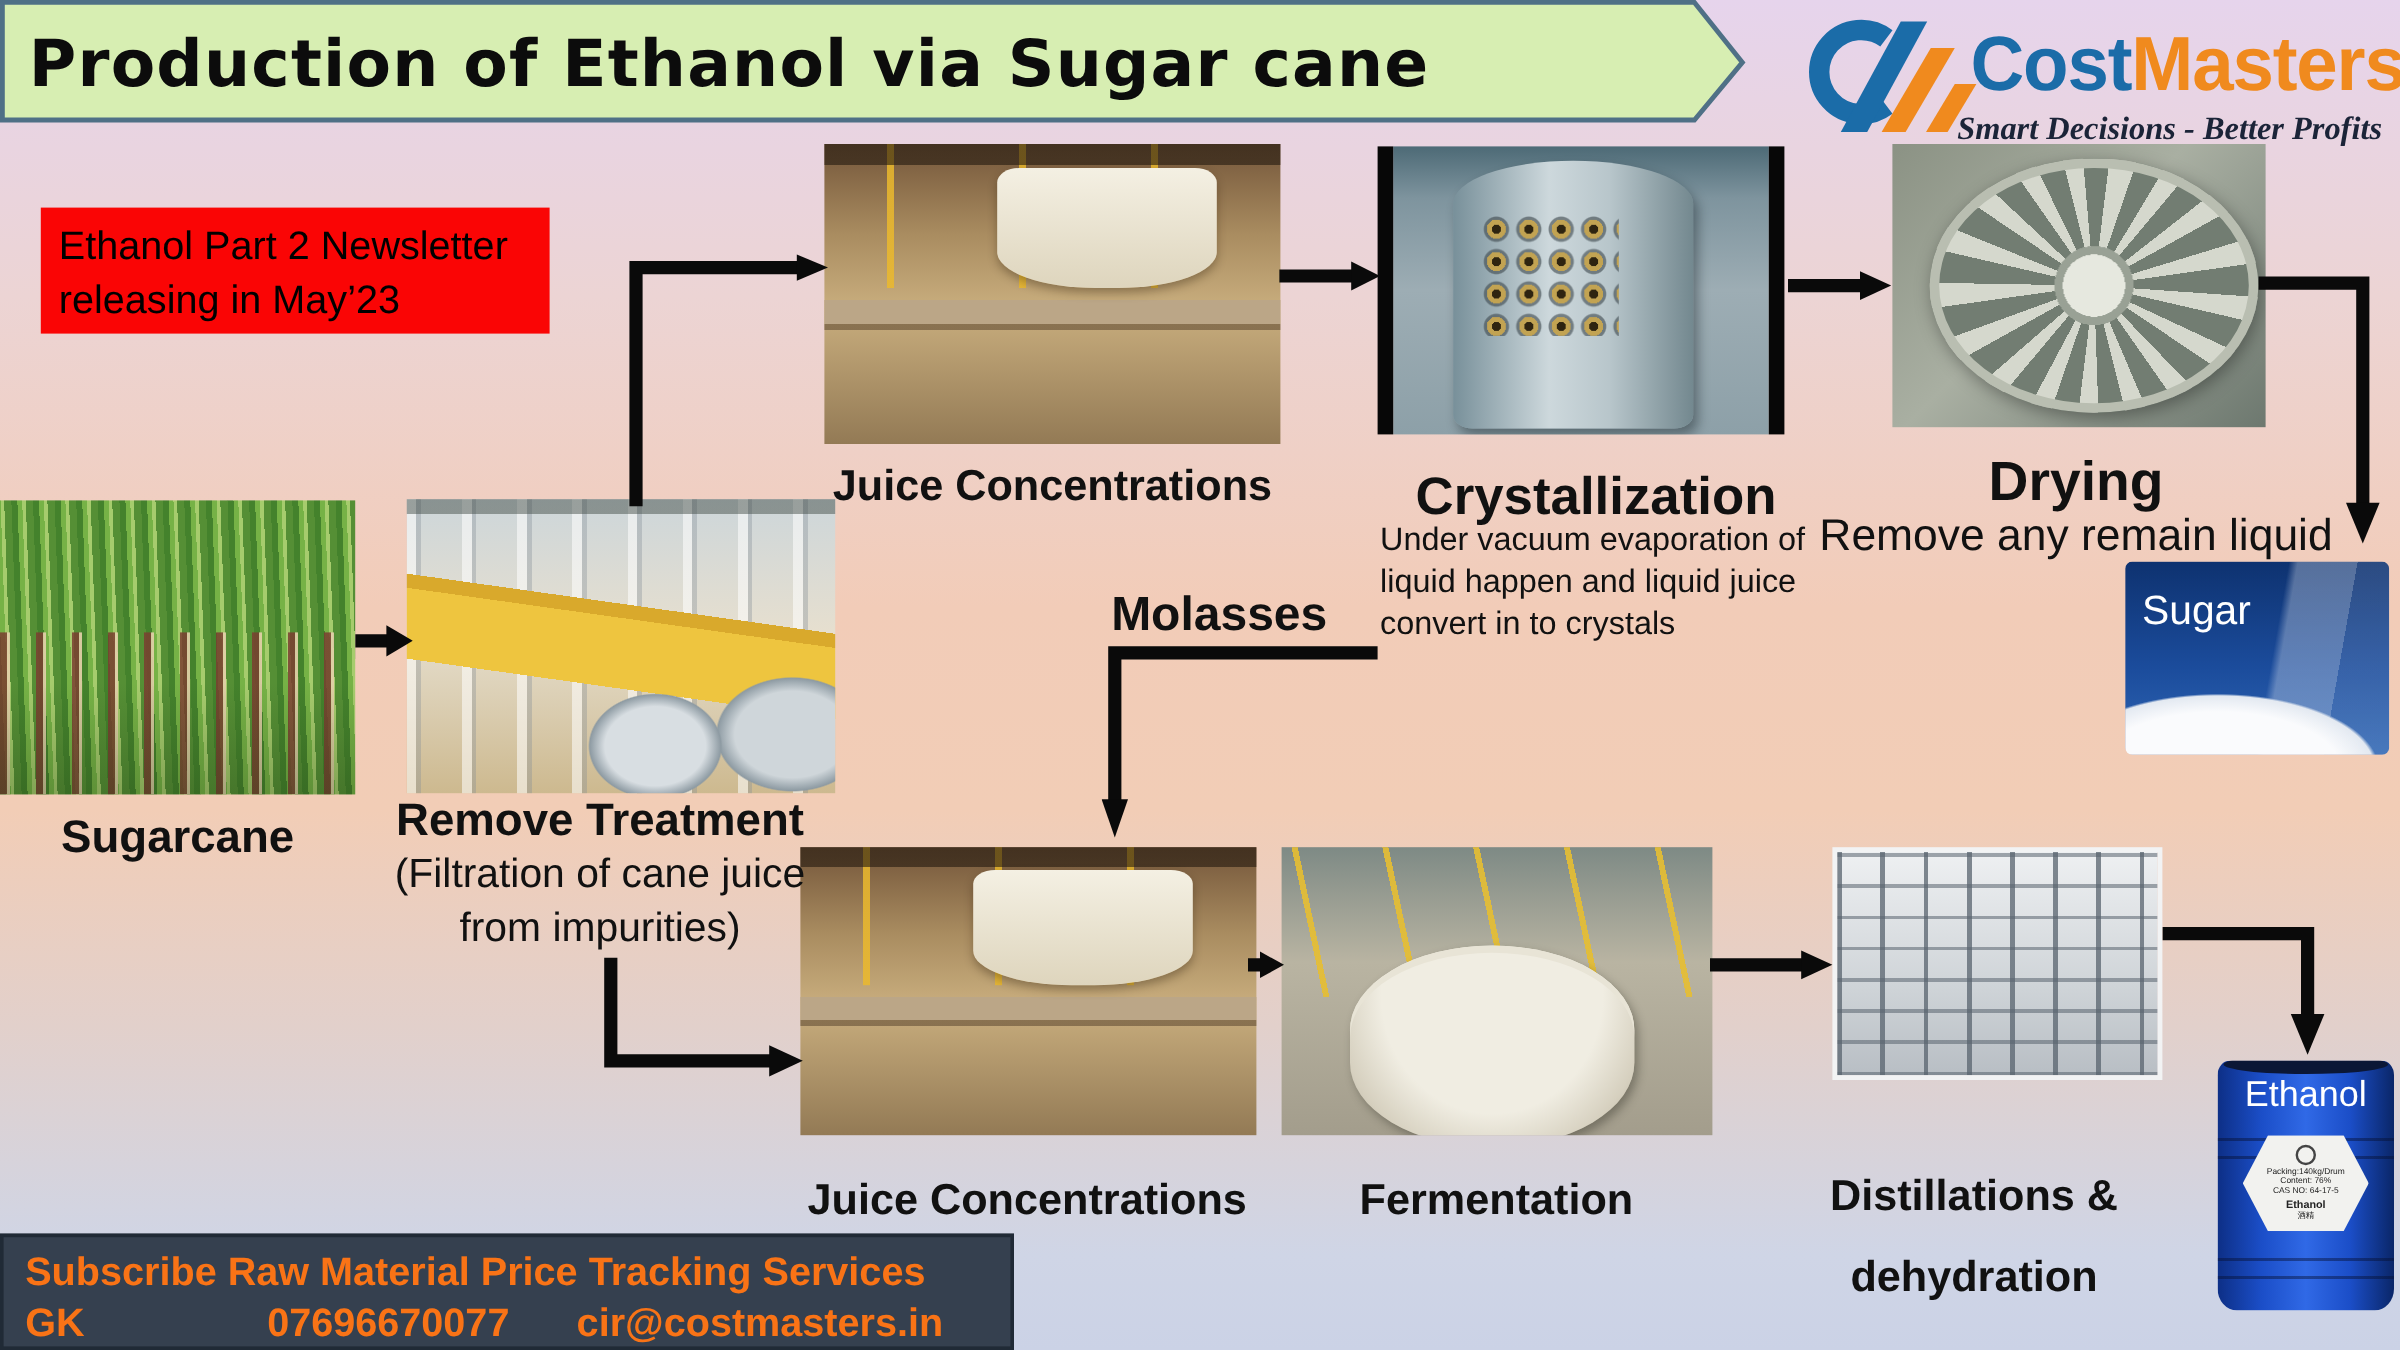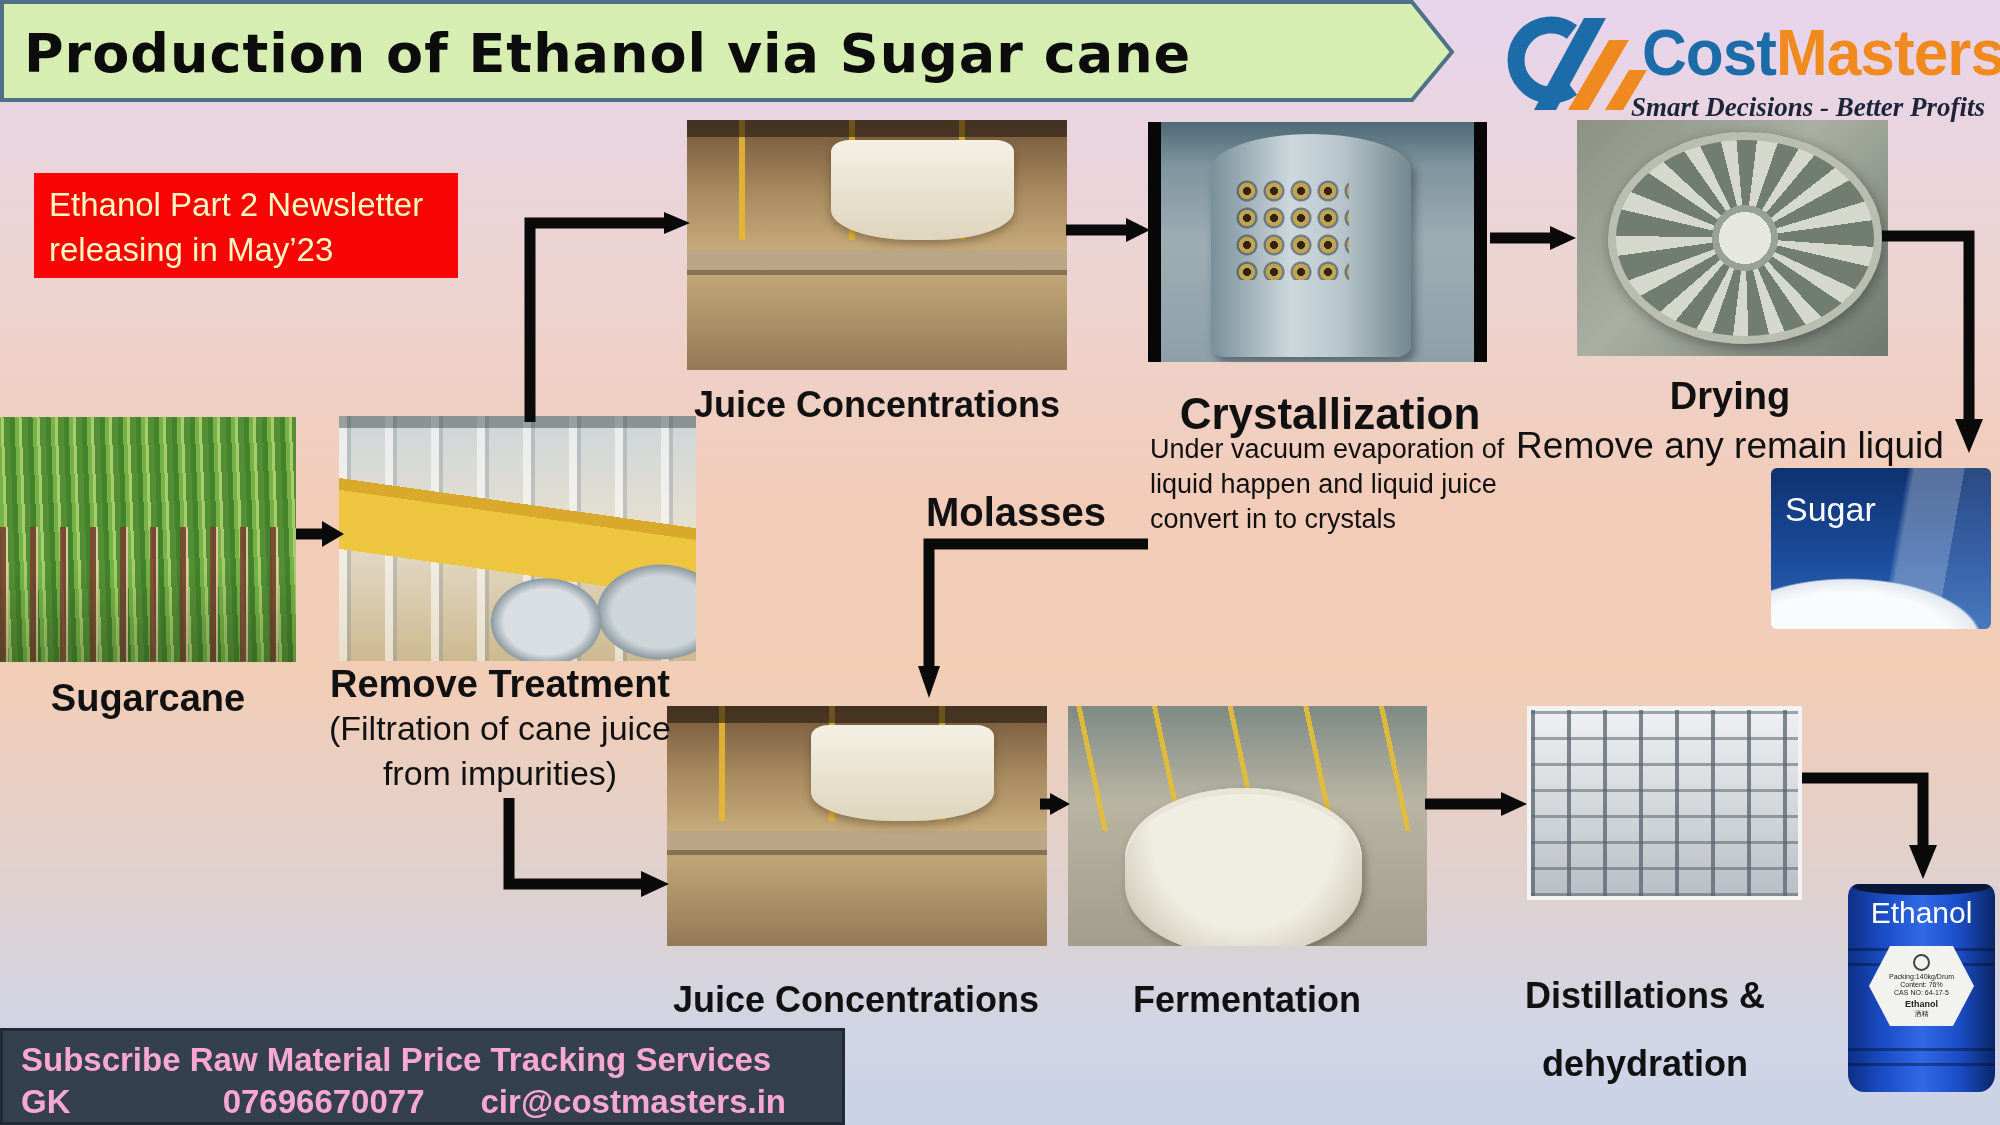--- a/index.html
+++ b/index.html
@@ -19,21 +19,21 @@
     font-weight:bold;font-size:54px;letter-spacing:1px;color:#0c0c0c;white-space:nowrap;}
 
   
   #logo-text{position:absolute;left:1642px;top:16px;font-size:64px;font-weight:600;letter-spacing:-1px;
     transform:scaleX(.97);transform-origin:left top;white-space:nowrap;}
   #logo-tagline{position:absolute;left:1480px;top:92px;width:505px;text-align:right;
     font-family:"Liberation Serif",serif;font-style:italic;font-weight:bold;font-size:27px;color:#1b2438;}
 
   
   #newsletter{position:absolute;left:34px;top:173px;width:424px;height:105px;background:#fa0505;
-    color:#fef9c3;font-size:33px;line-height:45px;padding:9px 0 0 15px;box-sizing:border-box;}
+    color:#000000;font-size:33px;line-height:45px;padding:9px 0 0 15px;box-sizing:border-box;}
 
   
   #sugarcane-img{left:0;top:417px;width:296px;height:245px;
     background-image:
       linear-gradient(180deg,rgba(0,0,0,0) 62%,rgba(25,45,12,.25) 100%),
       repeating-linear-gradient(90deg,rgba(122,62,48,.85) 0 6px,rgba(228,208,170,.9) 6px 8px,rgba(0,0,0,0) 8px 30px),
       repeating-linear-gradient(88deg,#44822c 0 5px,#76b246 5px 9px,#a6cc6d 9px 12px,#558f35 12px 18px);
     background-size:100% 100%,100% 55%,100% 100%;
     background-position:0 0,0 100%,0 0;background-repeat:no-repeat;}
   #juice-treatment-img{left:339px;top:416px;width:357px;height:245px;
@@ -107,21 +107,21 @@
   #drum-hex{position:absolute;left:21px;top:62px;width:105px;height:80px;background:#f2f2ef;
     clip-path:polygon(0 50%,20% 0,80% 0,100% 50%,80% 100%,20% 100%);
     display:flex;flex-direction:column;align-items:center;justify-content:center;
     color:#222;text-align:center;line-height:1.15;}
   #drum-emblem{width:13px;height:13px;border:2px solid #444;border-radius:50%;margin-bottom:2px;}
   .hex-s{font-size:7px;}
   .hex-m{font-size:9px;font-weight:bold;margin-top:2px;}
 
   
   #footer-bar{position:absolute;left:0;top:1028px;width:845px;height:97px;background:#35404f;
-    border:3px solid #202a36;box-sizing:border-box;color:#f9a8d4;font-weight:bold;font-size:33px;
+    border:3px solid #202a36;box-sizing:border-box;color:#f97316;font-weight:bold;font-size:33px;
     padding:8px 0 0 18px;line-height:42px;}
   #footer-contacts{display:flex;}
   #footer-contacts span{margin-right:56px;}
 
   .arrow{position:absolute;}
 </style>
 </head>
 <body>
 
 <div id="slide">
@@ -182,21 +182,21 @@
       <div class="hex-s">酒精</div>
     </div>
   </div>
 
   <div class="lbl" style="left:0;top:676px;width:296px;font-size:38px">Sugarcane</div>
   <div class="lbl" style="left:330px;top:662px;width:340px;font-size:38px">Remove Treatment</div>
   <div class="lbl sub" style="left:325px;top:706px;width:350px;font-size:34px;line-height:45px">(Filtration of cane juice from impurities)</div>
   <div class="lbl" style="left:637px;top:383px;width:480px;font-size:36px">Juice Concentrations</div>
   <div class="lbl" style="left:1130px;top:388px;width:400px;font-size:44px">Crystallization</div>
   <div class="lbl sub" style="left:1150px;top:432px;width:410px;font-size:27px;line-height:35px;text-align:left">Under vacuum evaporation of liquid happen and liquid juice convert in to crystals</div>
-  <div class="lbl" style="left:1530px;top:374px;width:400px;font-size:38px">Drying</div>
+  <div class="lbl" style="left:1530px;top:374px;width:400px;font-size:46px">Drying</div>
   <div class="lbl sub" style="left:1500px;top:424px;width:460px;font-size:37px">Remove any remain liquid</div>
   <div class="lbl" style="left:866px;top:488px;width:300px;font-size:40px">Molasses</div>
   <div class="lbl" style="left:616px;top:978px;width:480px;font-size:36px">Juice Concentrations</div>
   <div class="lbl" style="left:1047px;top:978px;width:400px;font-size:36px">Fermentation</div>
   <div class="lbl" style="left:1465px;top:962px;width:360px;font-size:36px;line-height:68px">Distillations &amp; dehydration</div>
 
   <svg class="arrow" style="left:296px;top:516px" width="48" height="36">
     <line x1="0" y1="18" x2="28" y2="18" stroke="#0a0a0a" stroke-width="11"></line>
       <polygon points="26,5 48,18 26,31" fill="#0a0a0a"></polygon>
   </svg>

